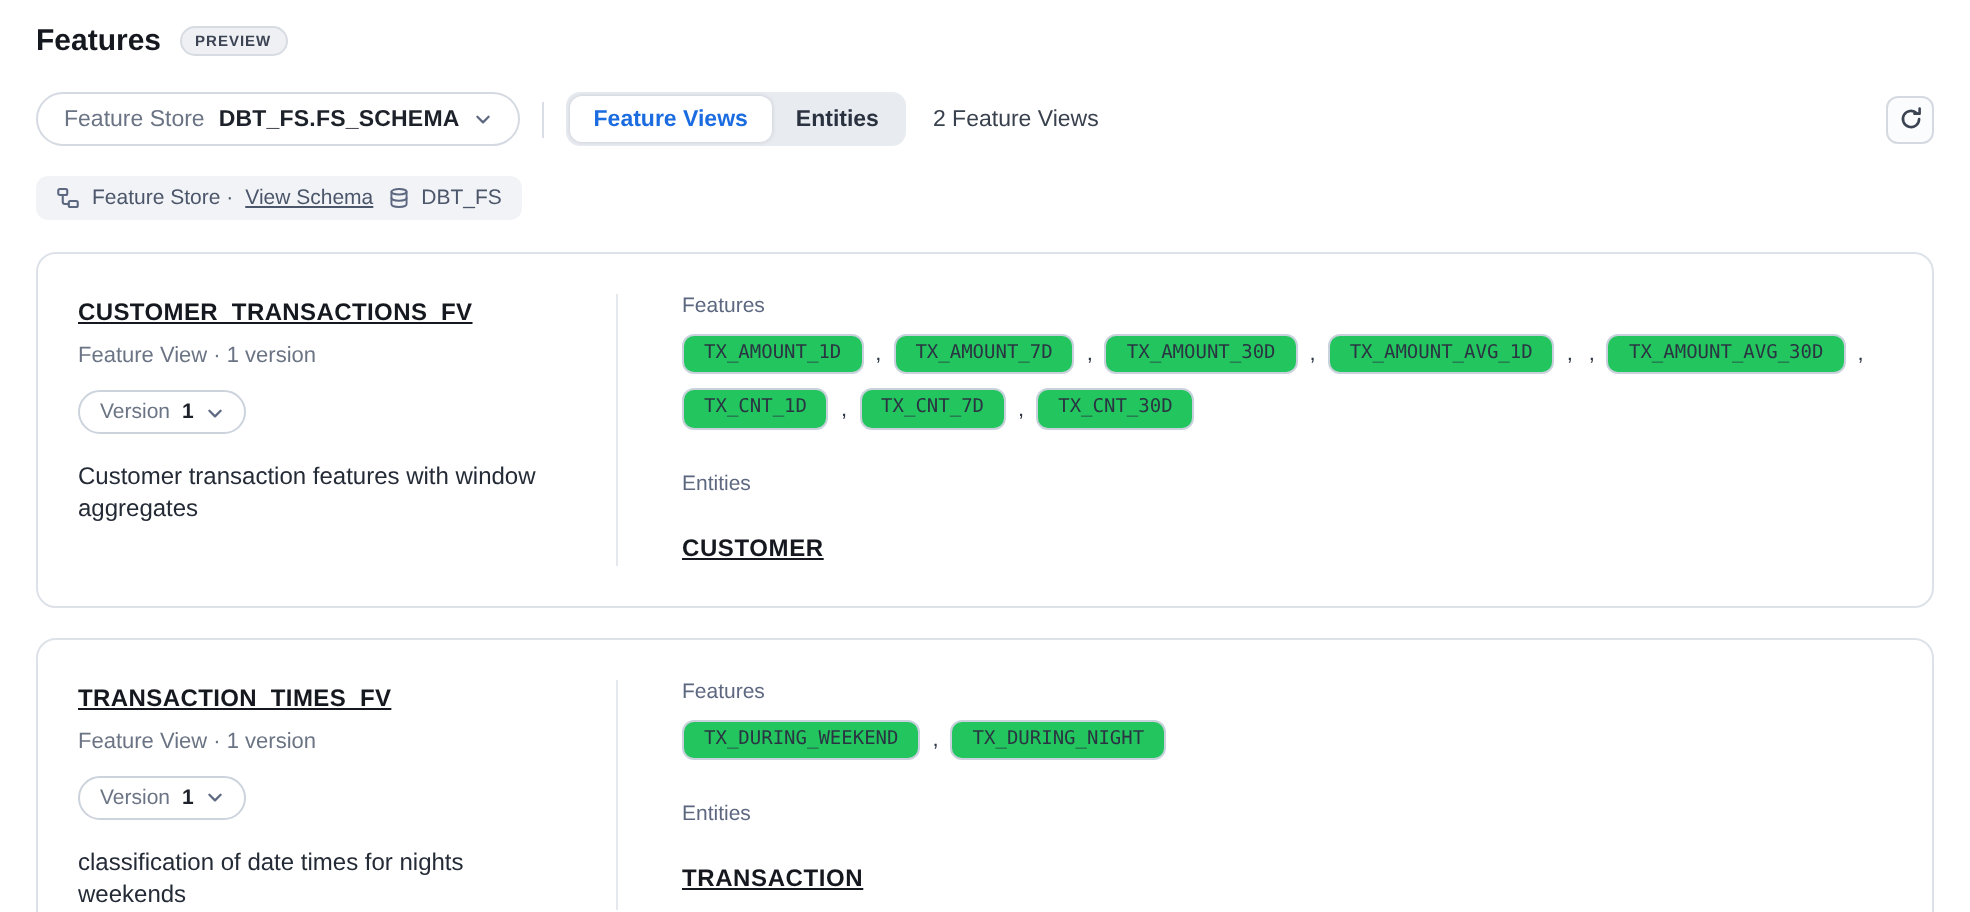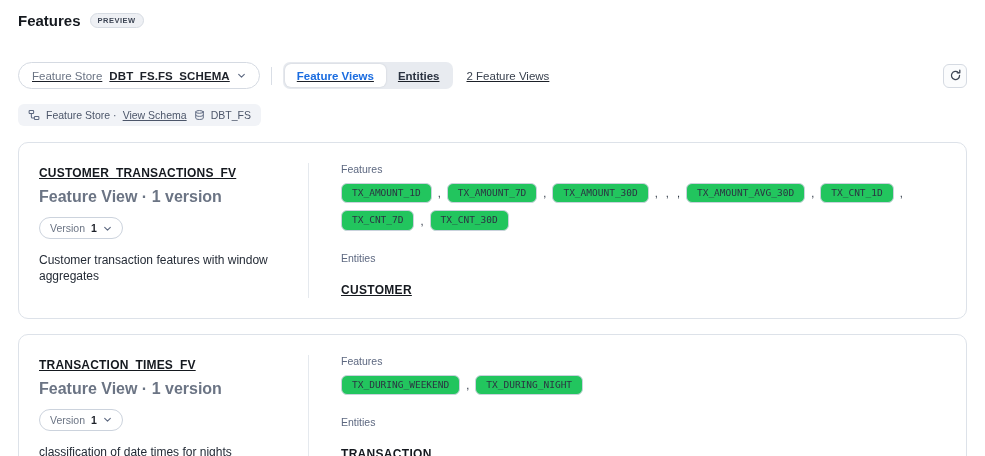--- a/index.html
+++ b/index.html
@@ -14,21 +14,21 @@
   
   .page-header { display:flex; align-items:center; gap:9px; margin-top:2px; }
   .page-title { font-size:15px; font-weight:bold; color:#15191f; margin:0; }
   .preview-badge {
     font-size:7.5px; font-weight:700; letter-spacing:.5px; color:#3c4453;
     background:#eef0f4; border:1px solid #d7dce3; border-radius:9px;
     padding:2.5px 7px; line-height:1;
   }
 
   
-  .toolbar { display:flex; align-items:center; margin-top:33px;text-decoration:underline; }
+  .toolbar { display:flex; align-items:center; margin-top:17px; }
   .fs-selector {
     display:flex; align-items:center; gap:7px; cursor:pointer;
     border:1px solid #d5dae2; border-radius:14px; background:#fff;
     padding:6px 13px; font-size:11.5px; height:27px;
   }
   .fs-label { color:#6b7484; }
   .fs-value { font-weight:bold; color:#1d2129; letter-spacing:.1px; }
   .chev { color:#5d6880; display:flex; align-items:center; }
   .vdivider { width:1px; height:18px; background:#d9dee6; margin:0 11px; }
   .segmented { display:flex; background:#e8ebf0; border-radius:7px; padding:2px; height:27px; }
@@ -60,21 +60,21 @@
   .card {
     border:1px solid #dde2e9; border-radius:10px; background:#fff;
     display:flex; padding:20px 0; align-items:stretch;gap:10px;
   }
   .card-left { width:290px; flex-shrink:0; padding:0 20px; border-right:1px solid #e5e9ee; }
   .card-right { flex:1; padding:0 22px; }
   .card-title {
     font-size:12px; font-weight:bold; color:#15191f; letter-spacing:.2px;
     text-decoration:underline; cursor:pointer; display:inline-block;
   }
-  .card-subtitle { font-size:16px; color:#6b7484; margin-top:7px;font-weight:bold; }
+  .card-subtitle { font-size:11px; color:#6b7484; margin-top:7px; }
   .version-pill {
     display:inline-flex; align-items:center; gap:6px; cursor:pointer;
     border:1px solid #ccd3dd; border-radius:12px; background:#fff;
     padding:4px 10px; margin-top:11px; font-size:10.5px;
   }
   .version-label { color:#6b7484; }
   .version-value { font-weight:bold; color:#1d2129; }
   .card-desc { font-size:12px; color:#242b36; margin-top:13px; line-height:1.35; max-width:260px; }
   .section-label { font-size:10.5px; color:#5d6880; }
   .chips { display:flex; flex-wrap:wrap; align-items:center; gap:7px 4px; margin-top:8px; max-width:600px; }
@@ -168,20 +168,21 @@
       </div>
       <div class="card-right">
         <div class="section-label">Features</div>
         <div class="chips">
             <span class="chip">TX_AMOUNT_1D</span>
             <span class="chip-sep">,</span>
             <span class="chip">TX_AMOUNT_7D</span>
             <span class="chip-sep">,</span>
             <span class="chip">TX_AMOUNT_30D</span>
             <span class="chip-sep">,</span>
+            <span class="chip">TX_AMOUNT_AVG_1D</span>
             <span class="chip-sep">,</span>
             <span class="chip-sep">,</span>
             <span class="chip">TX_AMOUNT_AVG_30D</span>
             <span class="chip-sep">,</span>
             <span class="chip">TX_CNT_1D</span>
             <span class="chip-sep">,</span>
             <span class="chip">TX_CNT_7D</span>
             <span class="chip-sep">,</span>
             <span class="chip">TX_CNT_30D</span>
           </div>

